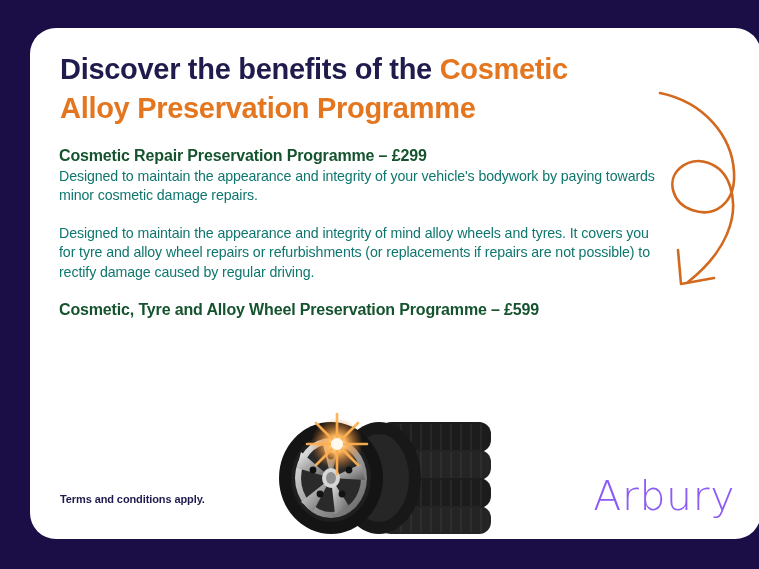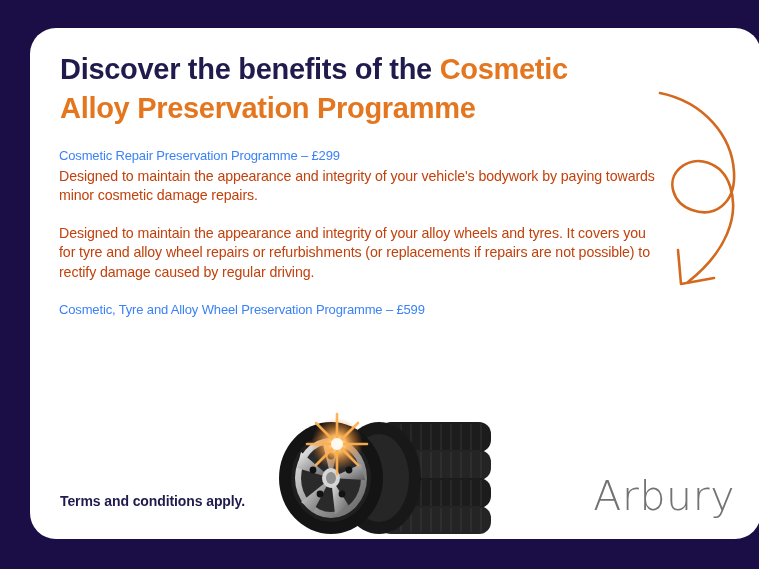--- a/index.html
+++ b/index.html
@@ -47,30 +47,30 @@
   
   #sections {
     position: absolute;
     left: 29px;
     top: 118px;
     width: 600px;
   }
   .section { margin-bottom: 18px; }
   .section:last-child { margin-bottom: 4px; }
   .sec-title {
-    font-size: 13px;
-    font-weight: normal;
-    color: #3b82f6;
+    font-size: 16px;
+    font-weight: bold;
+    color: #14532d;
     line-height: 20px;
     letter-spacing: -0.15px;
     margin-bottom: 1px;
   }
   .sec-body {
     font-size: 14.2px;
-    color: #c2410c;
+    color: #0f766e;
     line-height: 19.4px;
     letter-spacing: -0.1px;
   }
 
   
   #arrow {
     position: absolute;
     left: 596px;
     top: 36px;
     width: 130px;
@@ -85,32 +85,32 @@
     top: 378px;
     width: 230px;
     height: 133px;
   }
 
   
   #terms {
     position: absolute;
     left: 30px;
     top: 465px;
-    font-size: 14px;
+    font-size: 11px;
     font-weight: bold;
     color: #1f1b4d;
     letter-spacing: -0.1px;
   }
   #logo {
     position: absolute;
     right: 26px;
     top: 444px;
     font-size: 41px;
     font-weight: 300;
-    color: #737373;
+    color: #8b5cf6;
     letter-spacing: 0.6px;
     font-family: "DejaVu Sans", sans-serif;
   }
 </style>
 </head>
 <body>
 
 <div id="poster">
 
   <div id="card">
@@ -128,21 +128,21 @@
                C 114 152, 100 188, 62 218" stroke="#d2691e" stroke-width="2.6" stroke-linecap="round" fill="none"></path>
       <path d="M52 186 L 55 220 L 88 214" stroke="#d2691e" stroke-width="2.6" stroke-linecap="round" stroke-linejoin="round" fill="none"></path>
     </svg>
 
     <div id="sections">
       <div class="section">
         <div class="sec-title">Cosmetic Repair Preservation Programme – £299</div>
         <div class="sec-body">Designed to maintain the appearance and integrity of your vehicle's bodywork by paying towards minor cosmetic damage repairs.</div>
       </div>
       <div class="section">
-        <div class="sec-body">Designed to maintain the appearance and integrity of your alloy wheels and tyres. It covers you for tyre and alloy wheel repairs or refurbishments (or replacements if repairs are not possible) to rectify damage caused by regular driving.</div>
+        <div class="sec-body">Designed to maintain the appearance and integrity of mind alloy wheels and tyres. It covers you for tyre and alloy wheel repairs or refurbishments (or replacements if repairs are not possible) to rectify damage caused by regular driving.</div>
       </div>
       <div class="section">
         <div class="sec-title">Cosmetic, Tyre and Alloy Wheel Preservation Programme – £599</div>
       </div>
     </div>
 
     <svg id="tyres" viewBox="0 0 230 133" xmlns="http://www.w3.org/2000/svg">
       <defs>
         <radialGradient id="sparkGrad" cx="50%" cy="50%" r="50%">
           <stop offset="0%" stop-color="#fff8e8" stop-opacity="1"></stop>

